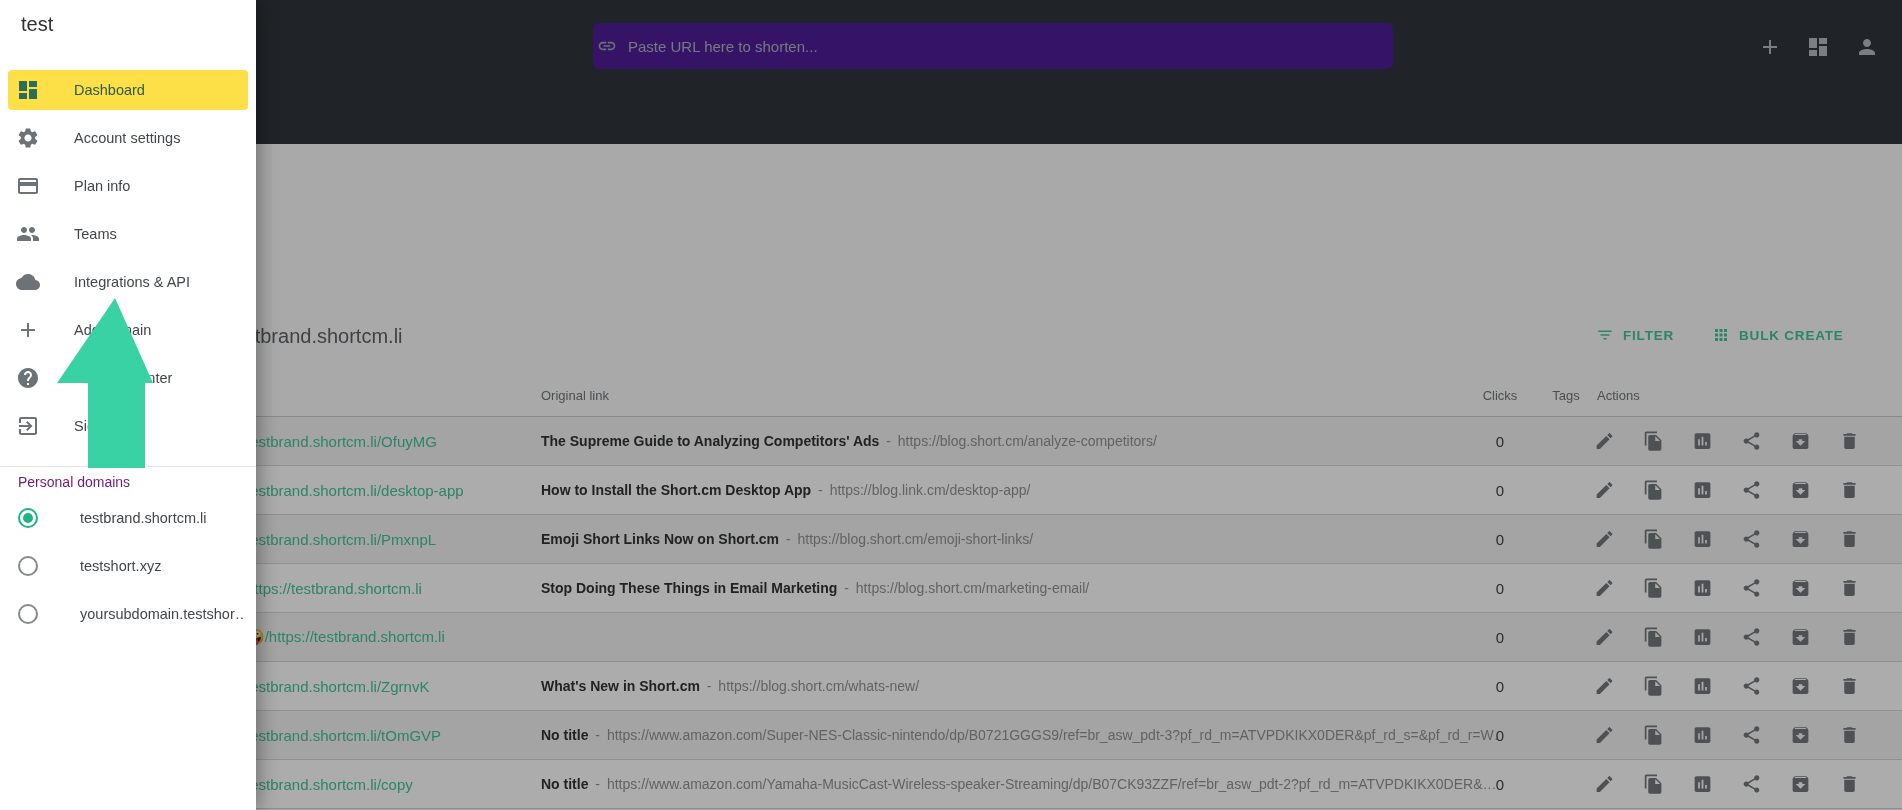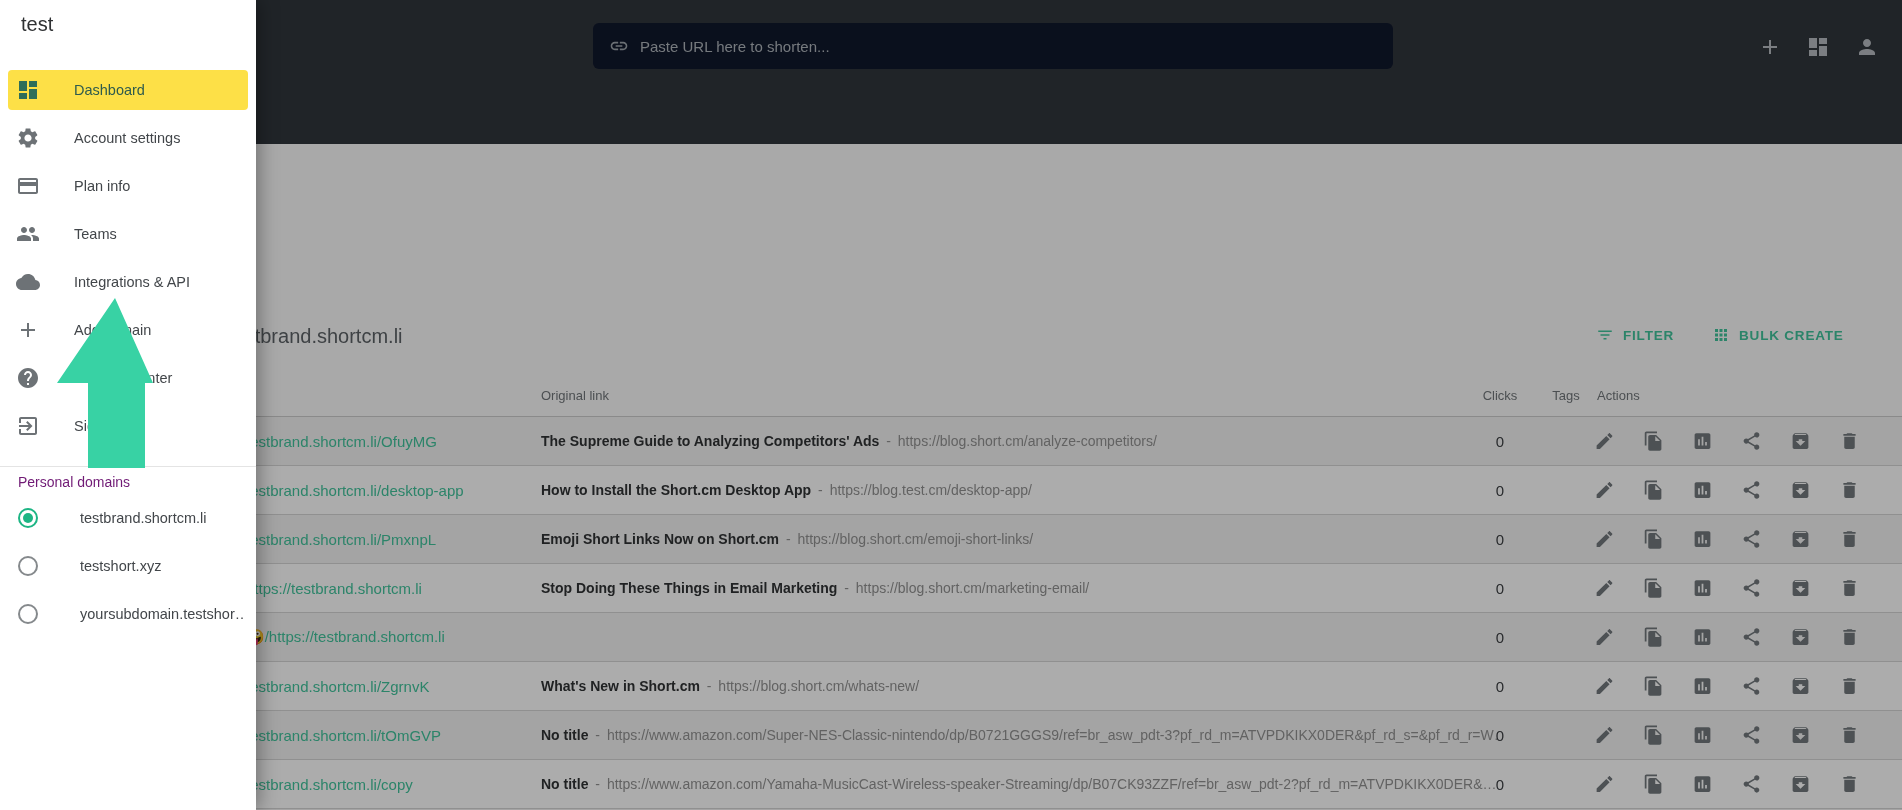--- a/index.html
+++ b/index.html
@@ -3,22 +3,22 @@
 <meta charset="utf-8">
 <style>
   html,body{margin:0;padding:0;background:#888;}
   .app{position:relative;width:1902px;height:810px;overflow:hidden;background:#f2f2f2;
        font-family:"Liberation Sans","DejaVu Sans",sans-serif;-webkit-font-smoothing:antialiased;}
   svg{display:block;}
   .icn svg{width:100%;height:100%;fill:currentColor;}
 
   
   .topbar{position:absolute;left:0;top:0;width:100%;height:92px;background:#2f343a;}
-  .shorten-box{position:absolute;left:593px;top:23px;width:800px;height:46px;background:#0f172a;
-               border-radius:6px;display:flex;align-items:center;padding-left:16px;box-sizing:border-box;gap:11px;cursor:text;}
+  .shorten-box{position:absolute;left:593px;top:23px;width:800px;height:46px;background:#4c1d95;
+               border-radius:6px;display:flex;align-items:center;padding-left:4px;box-sizing:border-box;gap:11px;cursor:text;}
   .shorten-box .icn{width:20px;height:20px;color:#9aa1a8;flex:none;}
   .placeholder{color:#a9afb5;font-size:15px;}
   .tb-icon{position:absolute;top:35px;width:24px;height:24px;color:#b0b5ba;cursor:pointer;}
   .tb-add{left:1758px;}.tb-grid{left:1806px;}.tb-person{left:1855px;}
 
   
   .tabbar{position:absolute;left:0;top:92px;width:100%;height:52px;background:#2f343a;}
   .tab{position:absolute;top:0;line-height:52px;font-size:13px;font-weight:bold;letter-spacing:1.2px;
        color:#8a9096;cursor:pointer;white-space:nowrap;}
 
@@ -182,21 +182,21 @@
                   <path d="M6 19c0 1.1.9 2 2 2h8c1.1 0 2-.9 2-2V7H6v12zM19 4h-3.5l-1-1h-5l-1 1H5v2h14V4z"></path>
                 </svg>
               </span>
             </span>
   </div>
           <div class="row even">
     <span class="cell-short">testbrand.shortcm.li/desktop-app</span>
     <span class="cell-orig">
       <span class="ot">How to Install the Short.cm Desktop App</span>
       <span class="osep">-</span>
-      <span class="ou">https://blog.test.cm/desktop-app/</span>
+      <span class="ou">https://blog.link.cm/desktop-app/</span>
     </span>
     <span class="cell-clicks">0</span>
     <span class="cell-actions">
               <span class="act icn">
                 <svg viewBox="0 0 24 24">
                   <path d="M3 17.25V21h3.75L17.81 9.94l-3.75-3.75L3 17.25zM20.71 7.04c.39-.39.39-1.02 0-1.41l-2.34-2.34c-.39-.39-1.02-.39-1.41 0l-1.83 1.83 3.75 3.75 1.83-1.83z"></path>
                 </svg>
               </span>
               <span class="act icn">
                 <svg viewBox="0 0 24 24">

